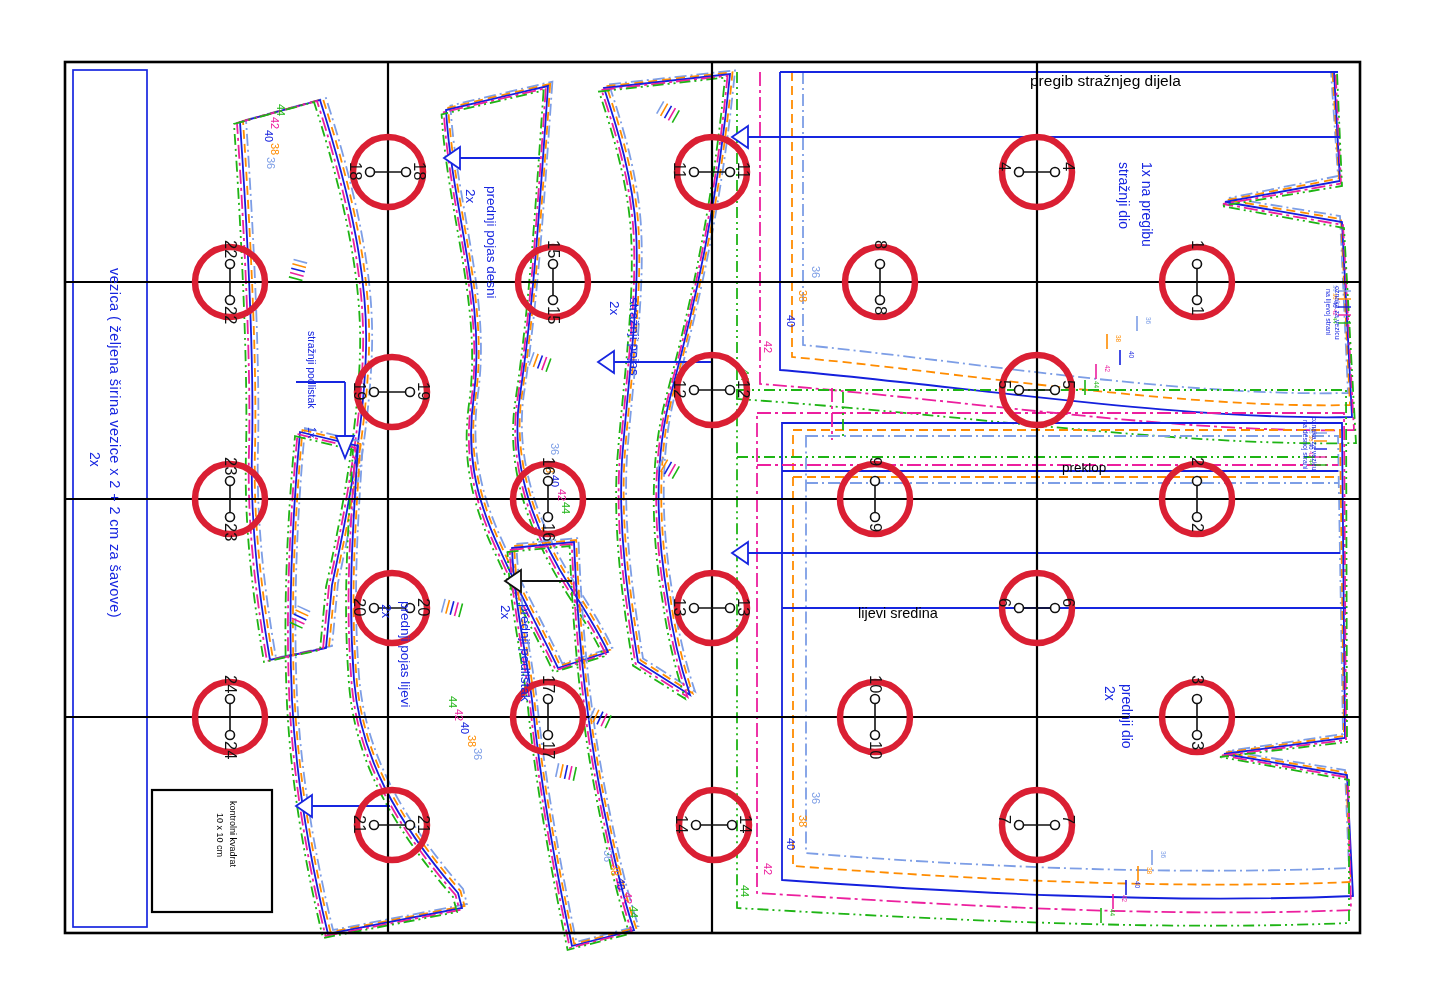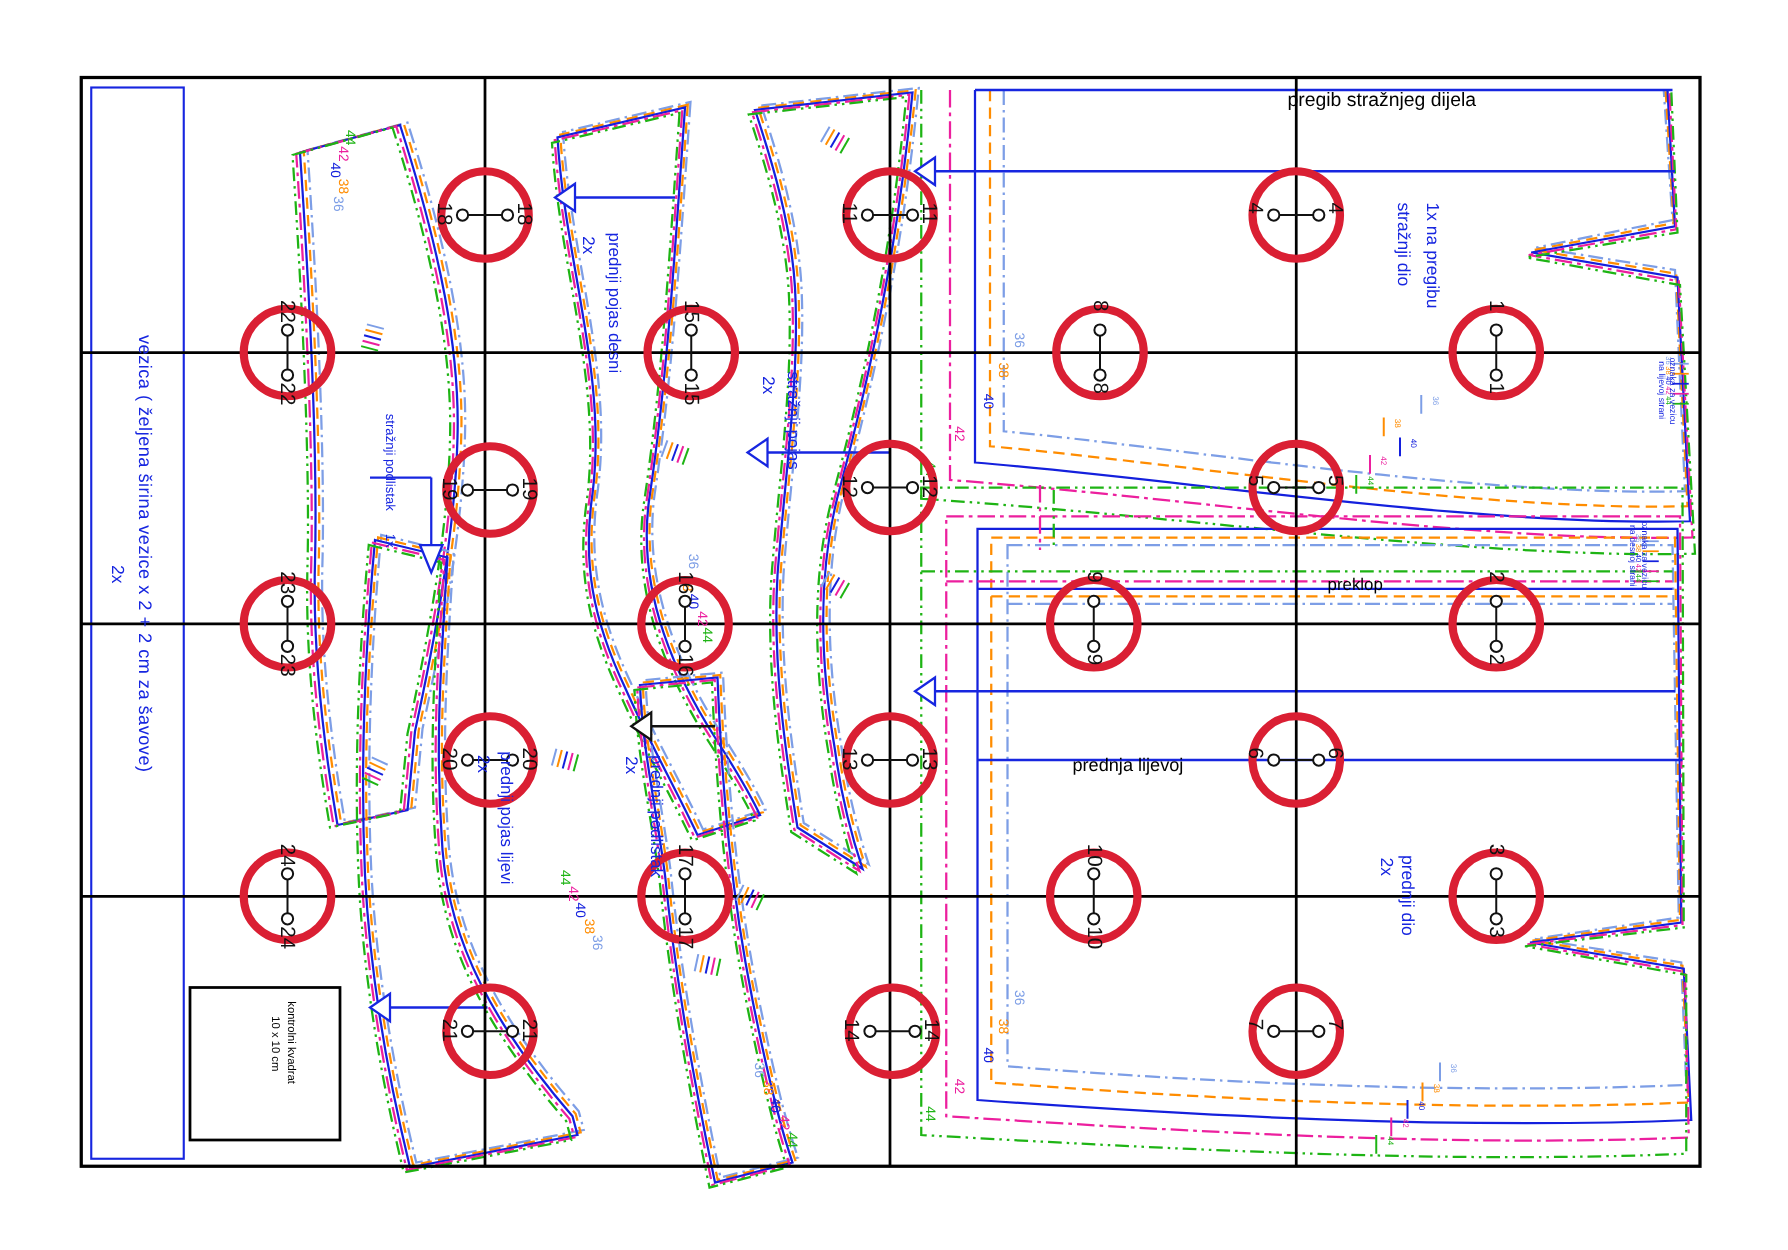--- a/index.html
+++ b/index.html
@@ -366,21 +366,21 @@
   <div class="lbl vtext blue fs13" style="left:498px;top:605px;">2x</div>
 
   <div class="lbl vtext blue fs14" style="left:1116px;top:162px;">stražnji dio</div>
   <div class="lbl vtext blue fs14" style="left:1139px;top:162px;">1x na pregibu</div>
 
   <div class="lbl vtext blue fs14" style="left:1119px;top:684px;">prednji dio</div>
   <div class="lbl vtext blue fs14" style="left:1102px;top:686px;">2x</div>
 
   <div class="lbl black fs15" style="left:1030px;top:73px;">pregib stražnjeg dijela</div>
   <div class="lbl black fs13" style="left:1062px;top:461px;">preklop</div>
-  <div class="lbl black" style="left:858px;top:606px;font-size:14.5px;">prednja lijevoj</div>
+  <div class="lbl black" style="left:858px;top:606px;font-size:14.5px;">lijevi sredina</div>
 
   <div class="lbl vtext black fs9" style="left:228px;top:801px;">kontrolni kvadrat</div>
   <div class="lbl vtext black fs9" style="left:215px;top:813px;">10 x 10 cm</div>
 
   <div class="lbl vtext blue fs7" style="left:1334px;top:286px;">oznaka za vezicu</div>
   <div class="lbl vtext blue fs7" style="left:1325px;top:289px;">na lijevoj strani</div>
   <div class="lbl vtext blue fs7" style="left:1311px;top:417px;">oznaka za vezicu</div>
   <div class="lbl vtext blue fs7" style="left:1302px;top:420px;">na desnoj strani</div>
 </div>
 

